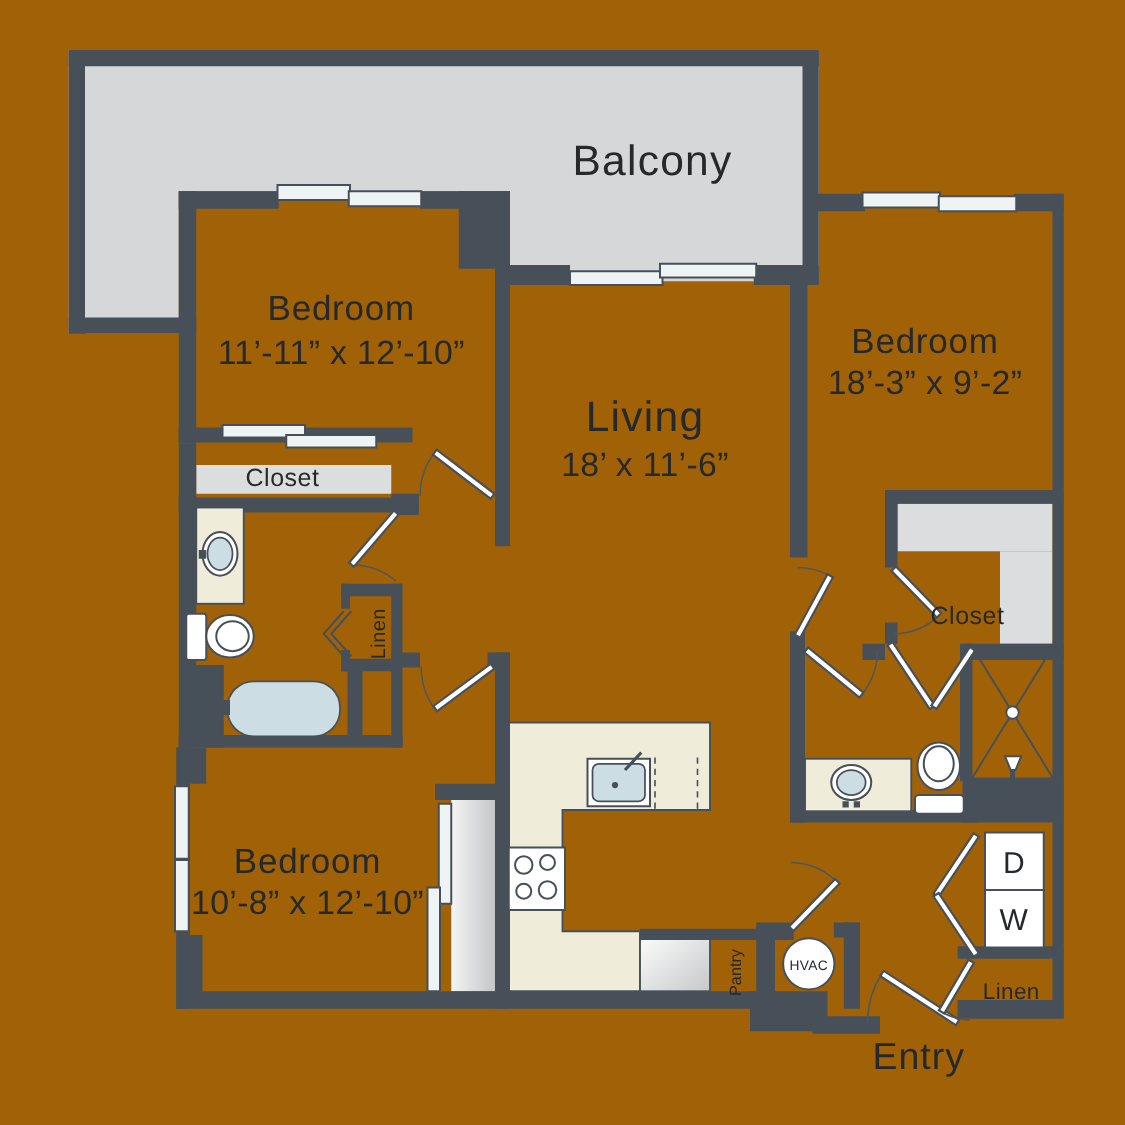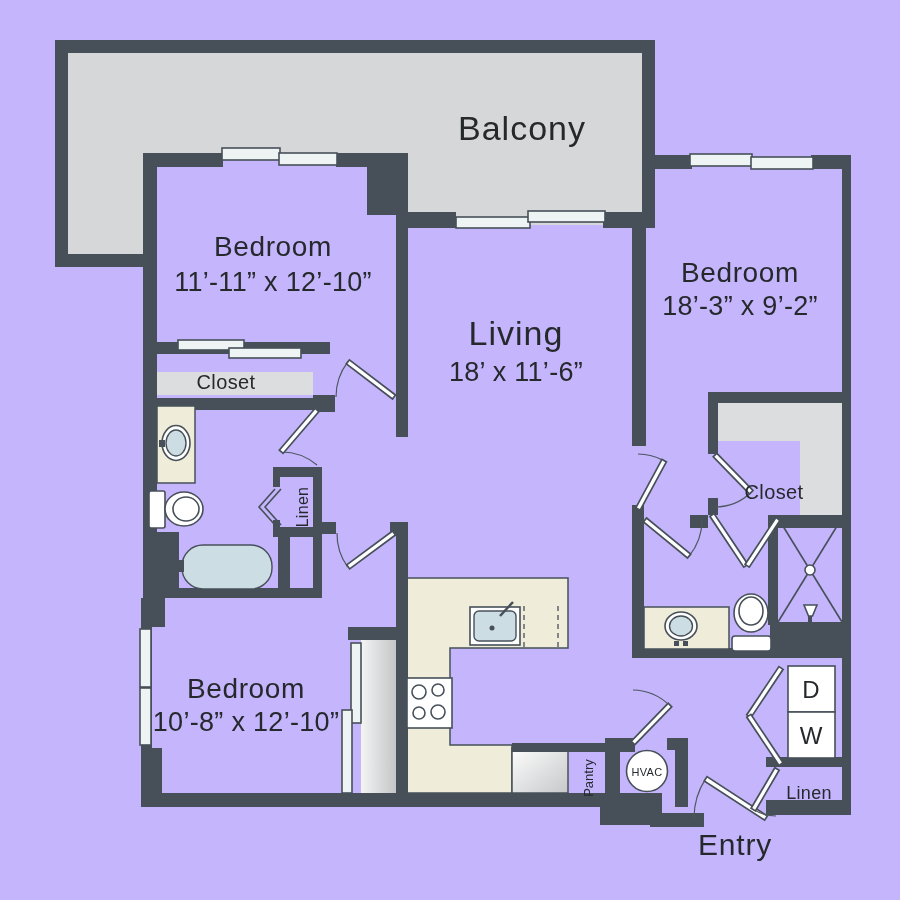--- a/index.html
+++ b/index.html
@@ -1,16 +1,16 @@
 <!DOCTYPE html>
 <html style="--wall: #475059; --balcony_floor: #d5d7d8; --closet_shelf: #dcddde; --counter: #efecda; --fixture_blue: #ccdde4; --window_pane: #eef3f4; --text: #26292c;"><head>
 <meta charset="utf-8">
 <style>
   html,body{margin:0;padding:0;background:#ffffff;}
-  .stage{position:relative;width:900px;height:900px;background:#c4b5fd;overflow:hidden;}
+  .stage{position:relative;width:900px;height:900px;background:#a16207;overflow:hidden;}
   svg{display:block;}
   .wall{fill:var(--wall,#475059);}
   .balcony-floor{fill:var(--balcony_floor,#d5d7d8);}
   .shelf{fill:var(--closet_shelf,#dcddde);}
   .counter{fill:var(--counter,#efecda);stroke:var(--wall,#475059);stroke-width:1.5;}
   .fixture{fill:#ffffff;stroke:var(--wall,#475059);stroke-width:1.6;}
   .blue{fill:var(--fixture_blue,#ccdde4);stroke:var(--wall,#475059);stroke-width:1.4;}
   .pane{fill:var(--window_pane,#eef3f4);stroke:var(--wall,#475059);stroke-width:1.6;}
   .leaf{fill:#ffffff;stroke:var(--wall,#475059);stroke-width:1.7;}
   .arc{fill:none;stroke:#4e575f;stroke-width:1.2;}

